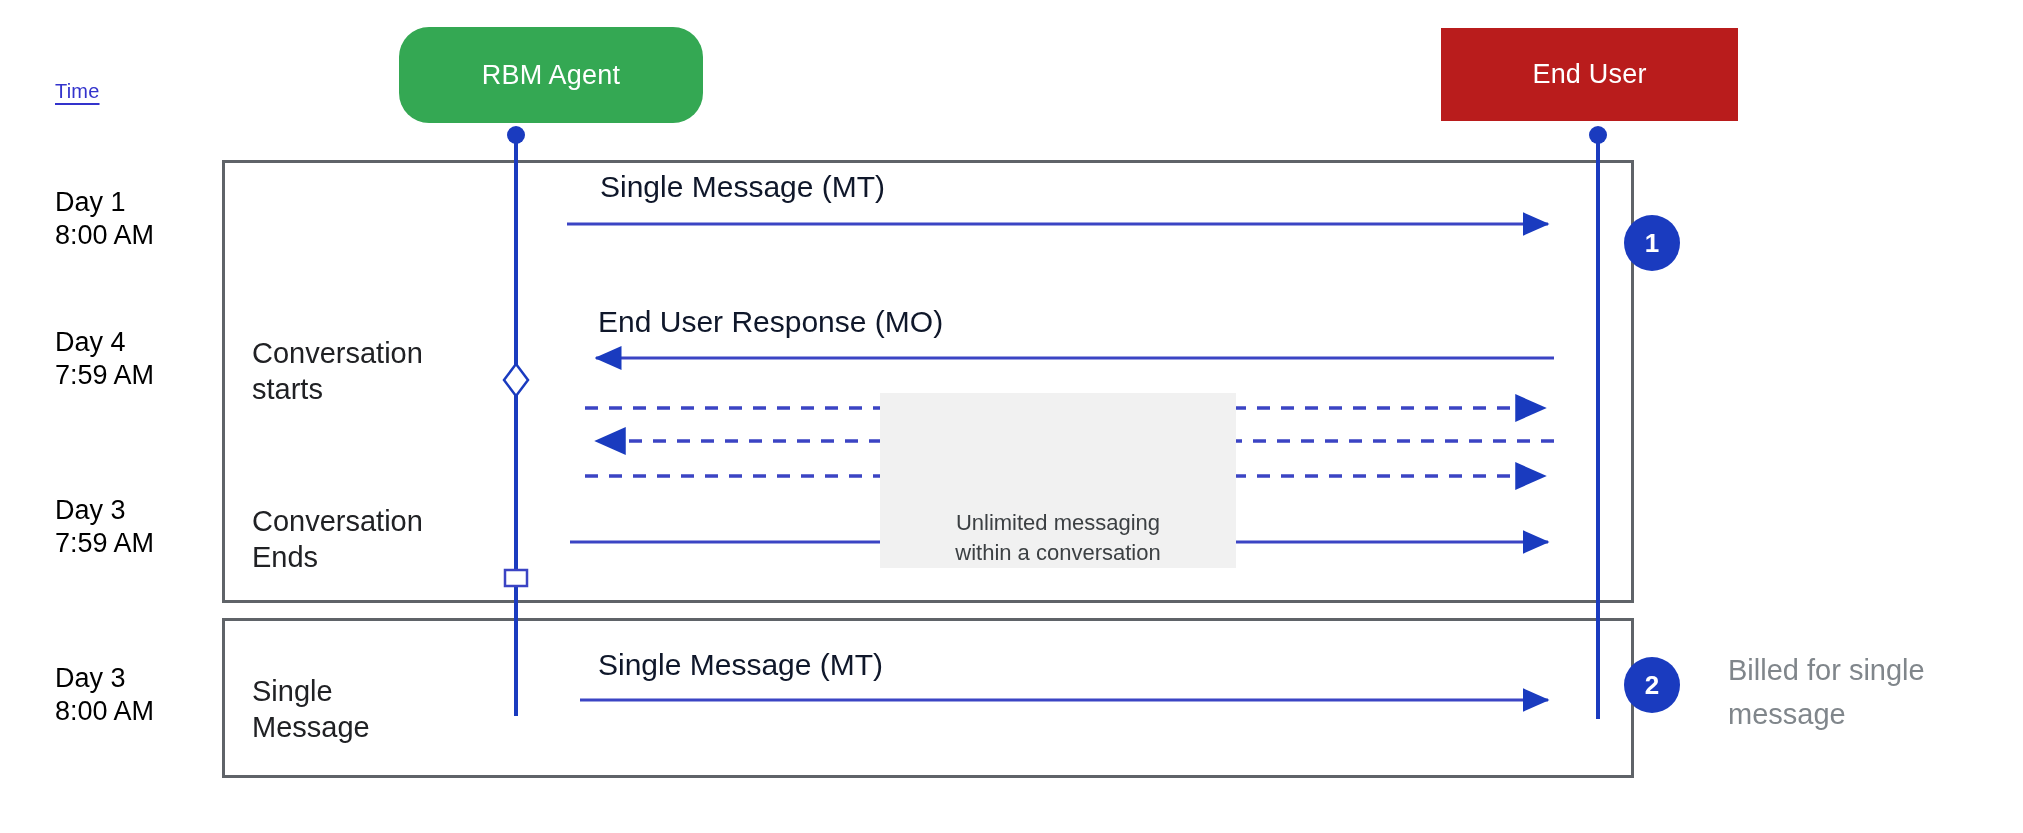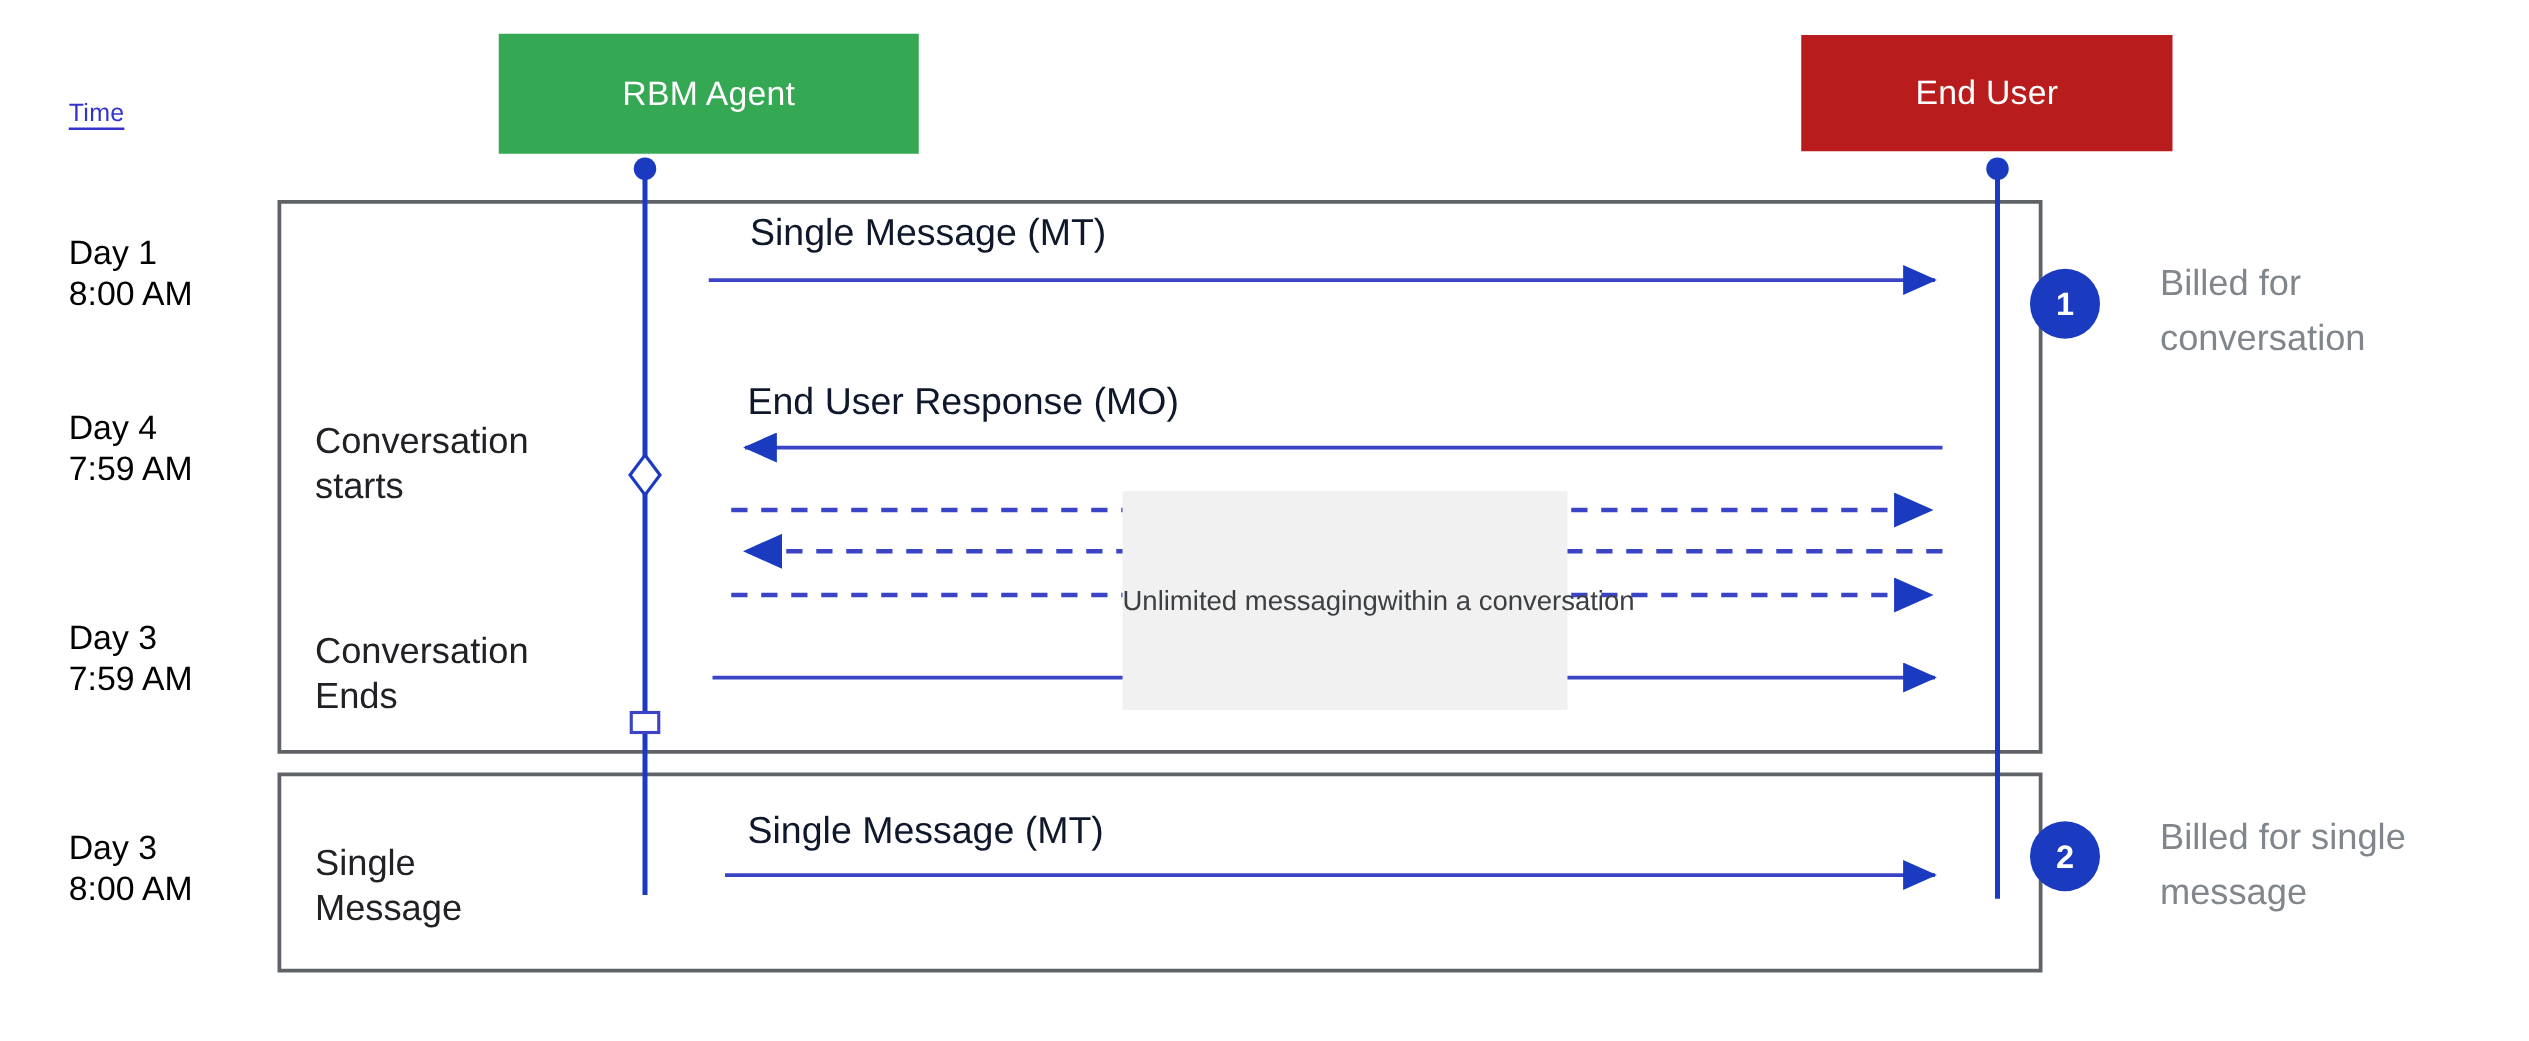--- a/index.html
+++ b/index.html
@@ -42,22 +42,23 @@
   .actor-box {
     display: flex;
     align-items: center;
     justify-content: center;
     color: #ffffff;
     font-size: 27px;
     letter-spacing: 0.2px;
   }
   .actor-agent {
     left: 399px; top: 27px;
-    width: 336px; height: 96px;
+    width: 304px; height: 96px;
     background: #34a853;
+    border-radius: 30px;
   }
   .actor-user {
     left: 1441px; top: 28px;
     width: 297px; height: 93px;
     background: #b91c1c;
   }
 
   
   .lifeline {
     width: 4px;
@@ -86,27 +87,27 @@
 
   
   .msg-label {
     color: #0f172a;
     font-size: 30px;
     white-space: nowrap;
   }
 
   
   .note-box {
-    left: 898px; top: 393px;
+    left: 880px; top: 393px;
     width: 356px; height: 175px;
     background: #f1f1f1;
     display: flex;
-    flex-direction: row;
+    flex-direction: column;
     align-items: center;
-    justify-content: space-between;
+    justify-content: flex-end;
   }
   .note-line {
     color: #3c4043;
     font-size: 22px;
     line-height: 30px;
     white-space: nowrap;
   }
 
   
   .badge {
@@ -226,24 +227,20 @@
     <div>Message</div>
   </div>
 
   <div class="abs msg-label" style="left:600px; top:170px;">Single Message (MT)</div>
   <div class="abs msg-label" style="left:598px; top:305px;">End User Response (MO)</div>
   <div class="abs msg-label" style="left:598px; top:648px;">Single Message (MT)</div>
 
   <div class="abs badge" style="left:1624px; top:215px;">
     <span>1</span>
   </div>
-  <div class="abs badge-text" style="left:1728px; top:205px;">
-    <div>Billed for</div>
-    <div>conversation</div>
-  </div>
 
   <div class="abs badge" style="left:1624px; top:657px;">
     <span>2</span>
   </div>
   <div class="abs badge-text" style="left:1728px; top:648px;">
     <div>Billed for single</div>
     <div>message</div>
   </div>
 
 </div>

